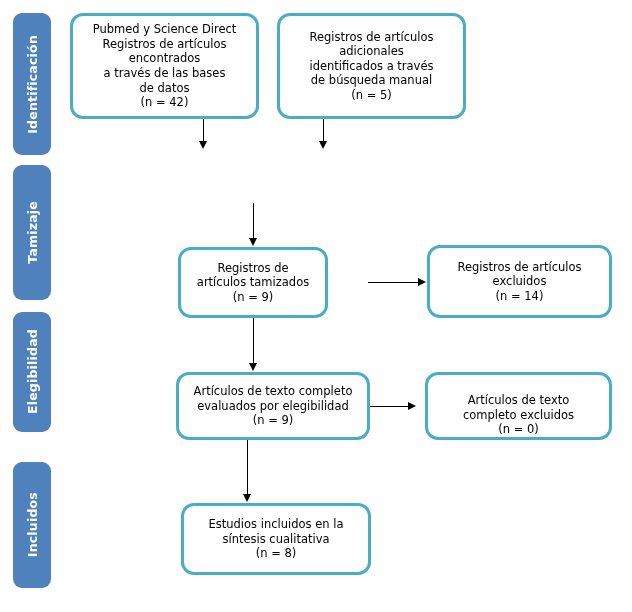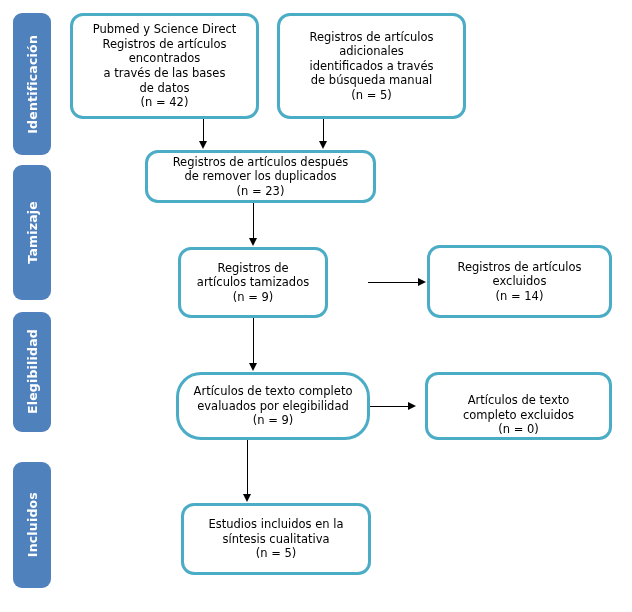--- a/index.html
+++ b/index.html
@@ -100,25 +100,20 @@
 de búsqueda manual
 (n = 5)</span>
   </div>
 
   <div class="vline" style="left:203px;top:119px;height:25px;"></div>
   <div class="arrow-down" style="left:198.5px;top:141px;"></div>
 
   <div class="vline" style="left:323px;top:119px;height:25px;"></div>
   <div class="arrow-down" style="left:318.5px;top:141px;"></div>
 
-  <div class="box" style="left:145px;top:150px;width:231px;height:53px;">
-    <span class="box-text">Registros de artículos después
-de remover los duplicados
-(n = 23)</span>
-  </div>
 
   <div class="vline" style="left:253px;top:203px;height:36px;"></div>
   <div class="arrow-down" style="left:248.5px;top:238px;"></div>
 
   <div class="box" style="left:178px;top:247px;width:150px;height:71px;">
     <span class="box-text">Registros de
 artículos tamizados
 (n = 9)</span>
   </div>
 
@@ -127,37 +122,37 @@
 excluidos
 (n = 14)</span>
   </div>
 
   <div class="hline" style="left:368px;top:282px;width:51px;"></div>
   <div class="arrow-right" style="left:418px;top:277.5px;"></div>
 
   <div class="vline" style="left:253px;top:318px;height:46px;"></div>
   <div class="arrow-down" style="left:248.5px;top:363px;"></div>
 
-  <div class="box" style="left:176px;top:372px;width:194px;height:68px;border-radius:25px;">
+  <div class="box" style="left:176px;top:372px;width:194px;height:68px;">
     <span class="box-text">Artículos de texto completo
 evaluados por elegibilidad
 (n = 9)</span>
   </div>
 
   <div class="box" style="left:425px;top:372px;width:187px;height:68px;align-items:flex-end;">
     <span class="box-text">Artículos de texto
 completo excluidos
 (n = 0)</span>
   </div>
 
   <div class="hline" style="left:370px;top:406px;width:39px;"></div>
   <div class="arrow-right" style="left:408px;top:401.5px;"></div>
 
   <div class="vline" style="left:247px;top:440px;height:55px;"></div>
   <div class="arrow-down" style="left:242.5px;top:494px;"></div>
 
   <div class="box" style="left:181px;top:503px;width:190px;height:72px;">
     <span class="box-text">Estudios incluidos en la
 síntesis cualitativa
-(n = 5)</span>
+(n = 8)</span>
   </div>
 
 </div>
 
 </body></html>

